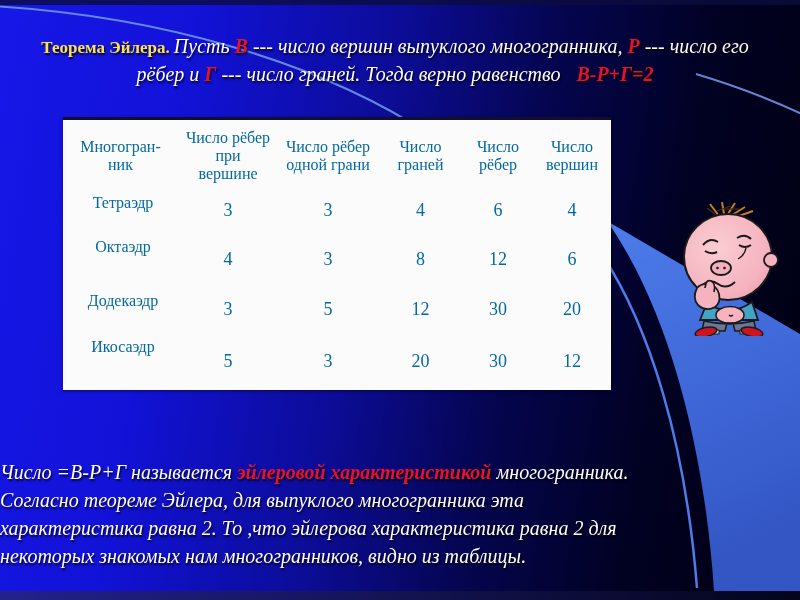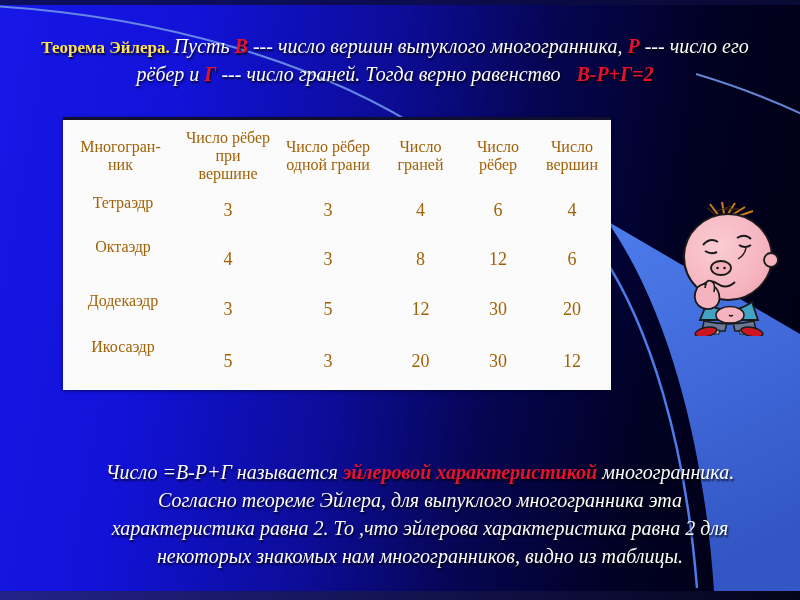--- a/index.html
+++ b/index.html
@@ -17,37 +17,36 @@
   }
   .title .label{color:#ffe34d;font-style:normal;font-weight:bold;font-size:17px;padding-right:4px;}
   .red{color:#e8112d;font-weight:bold;}
   .title .formula{margin-left:16px;}
   
   .table-wrap{
     position:absolute;left:63px;top:117px;width:548px;
     background:#fbfbfb;border-top:3px solid #10102e;
     box-shadow:0 1px 3px rgba(0,0,0,.5);
   }
-  table{width:100%;border-collapse:collapse;table-layout:fixed;color:#a16207;}
+  table{width:100%;border-collapse:collapse;table-layout:fixed;color:#0369a1;}
   th{font-weight:normal;font-size:16px;line-height:18px;padding:9px 2px 5px;
      vertical-align:middle;white-space:pre-line;}
   td.name{font-size:16px;line-height:19px;padding:5px 2px 2px 7px;
      vertical-align:top;white-space:pre-line;text-align:center;}
   td.num{font-size:18px;text-align:center;vertical-align:middle;}
   tbody tr:nth-child(1){height:44px;}
   tbody tr:nth-child(2){height:54px;}
   tbody tr:nth-child(3){height:46px;margin-left:20px;}
   tbody tr:nth-child(4){height:58px;}
   tbody tr:nth-child(5){height:48px;}
   
   .footer{
-    position:absolute;left:0;right:0;top:458px;text-align:center;
+    position:absolute;left:0;right:0;top:458px;
     color:#ffffff;font-style:italic;font-size:20px;line-height:28px;
     text-shadow:1px 2px 2px rgba(0,0,0,.85);
-    margin-left:40px;
   }
   
   svg.boy{position:absolute;left:681px;top:200px;}
 </style>
 </head>
 <body>
 
 <div class="slide">
 
   <svg class="bg" width="800" height="600" viewBox="0 0 800 600">

